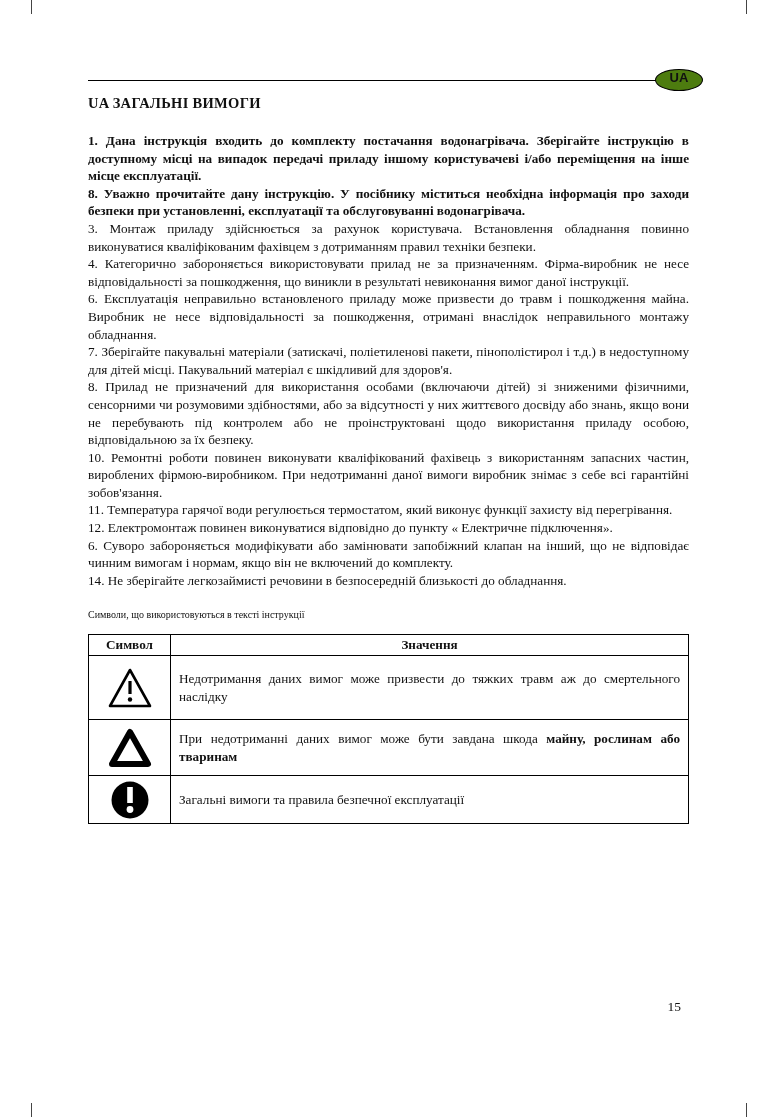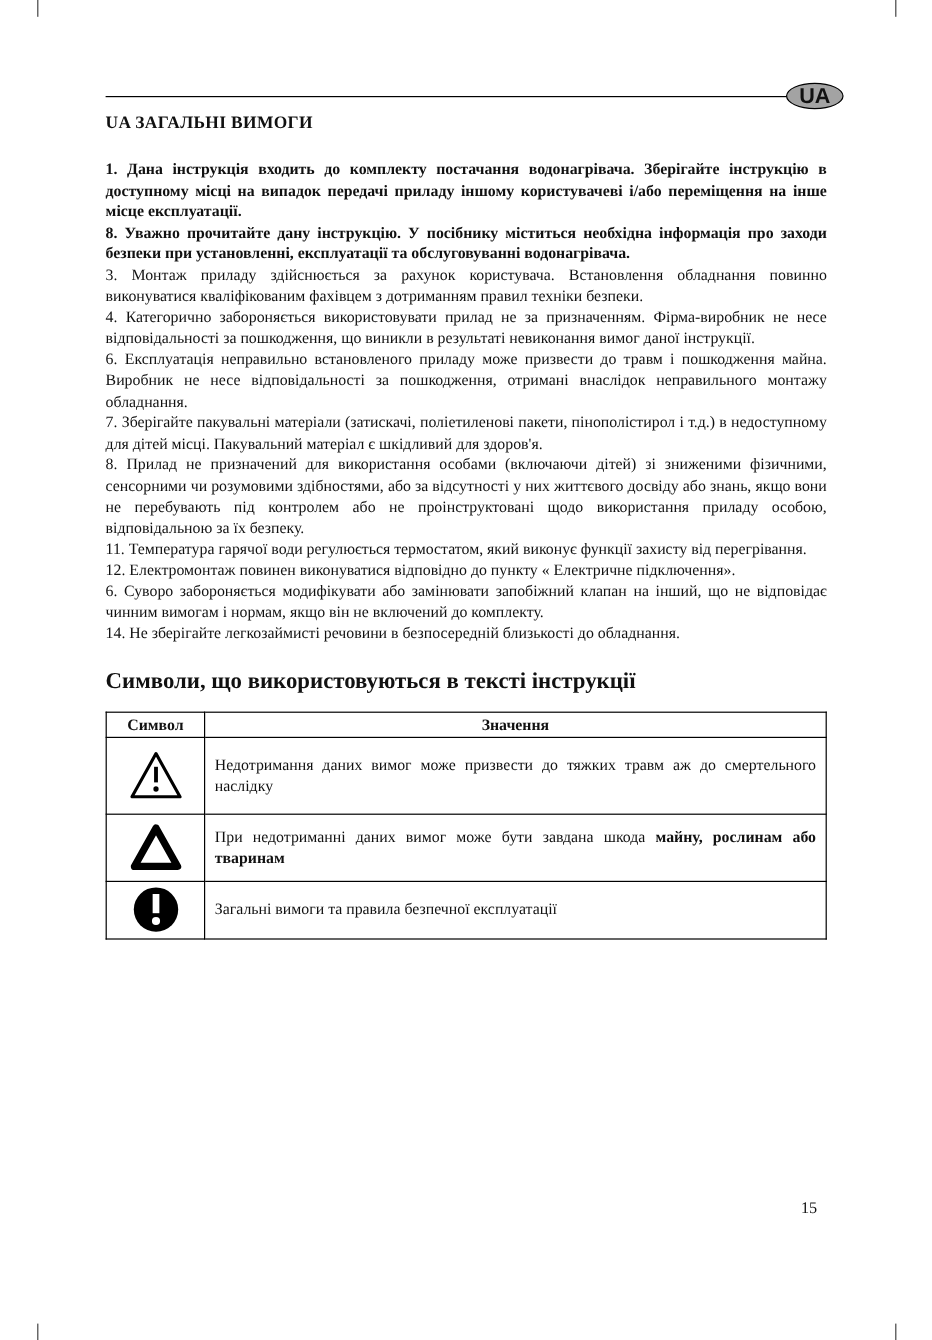--- a/index.html
+++ b/index.html
@@ -20,39 +20,39 @@
   }
   .header-rule {
     position: relative;
     border-top: 1.6px solid #000;
     margin-bottom: 14px;
   }
   .ua-badge {
     position: absolute;
     right: -14px; top: -12px;
     width: 48px; height: 22px;
-    background: #a3a3a3;
+    background: #4d7c0f;
     border: 1.5px solid #000;
     border-radius: 50%;
-    display: flex; align-items: center; justify-content: center;
-    font-weight: bold; font-size: 18px;
+    display: flex; justify-content: center;
+    font-weight: bold; font-size: 13px;
     font-family: "Liberation Sans", sans-serif;
   }
   .doc-title {
     font-size: 14.5px; font-weight: bold;
     margin: 13px 0 20px 0; letter-spacing: 0.3px;
   }
   .para {
     font-size: 13.2px; line-height: 17.6px;
     text-align: justify;
     margin: 0;
   }
   .para.bold { font-weight: bold; }
   .section-heading {
-    font-size: 19px; font-weight: bold;
+    font-size: 10px; font-weight: normal;
     margin: 20px 0 14px 0;
   }
   table.symbols {
     width: 100%;
     border-collapse: collapse;
     font-size: 13.2px;
   }
   table.symbols th, table.symbols td {
     border: 1.4px solid #000;
     padding: 3px 8px;
@@ -94,20 +94,21 @@
 
   <h1 class="doc-title">UA ЗАГАЛЬНІ ВИМОГИ</h1>
 
   <p class="para bold">1. Дана інструкція входить до комплекту постачання водонагрівача. Зберігайте інструкцію в доступному місці на випадок передачі приладу іншому користувачеві і/або переміщення на інше місце експлуатації.</p>
   <p class="para bold">8. Уважно прочитайте дану інструкцію. У посібнику міститься необхідна інформація про заходи безпеки при установленні, експлуатації та обслуговуванні водонагрівача.</p>
   <p class="para">3. Монтаж приладу здійснюється за рахунок користувача. Встановлення обладнання повинно виконуватися кваліфікованим фахівцем з дотриманням правил техніки безпеки.</p>
   <p class="para">4. Категорично забороняється використовувати прилад не за призначенням. Фірма-виробник не несе відповідальності за пошкодження, що виникли в результаті невиконання вимог даної інструкції.</p>
   <p class="para">6. Експлуатація неправильно встановленого приладу може призвести до травм і пошкодження майна. Виробник не несе відповідальності за пошкодження, отримані внаслідок неправильного монтажу обладнання.</p>
   <p class="para">7. Зберігайте пакувальні матеріали (затискачі, поліетиленові пакети, пінополістирол і т.д.) в недоступному для дітей місці. Пакувальний матеріал є шкідливий для здоров'я.</p>
   <p class="para">8. Прилад не призначений для використання особами (включаючи дітей) зі зниженими фізичними, сенсорними чи розумовими здібностями, або за відсутності у них життєвого досвіду або знань, якщо вони не перебувають під контролем або не проінструктовані щодо використання приладу особою, відповідальною за їх безпеку.</p>
+  <p class="para">10. Ремонтні роботи повинен виконувати кваліфікований фахівець з використанням запасних частин, вироблених фірмою-виробником. При недотриманні даної вимоги виробник знімає з себе всі гарантійні зобов'язання.</p>
   <p class="para">11. Температура гарячої води регулюється термостатом, який виконує функції захисту від перегрівання.</p>
   <p class="para">12. Електромонтаж повинен виконуватися відповідно до пункту « Електричне підключення».</p>
   <p class="para">6. Суворо забороняється модифікувати або замінювати запобіжний клапан на інший, що не відповідає чинним вимогам і нормам, якщо він не включений до комплекту.</p>
   <p class="para">14. Не зберігайте легкозаймисті речовини в безпосередній близькості до обладнання.</p>
 
   <h2 class="section-heading">Символи, що використовуються в тексті інструкції</h2>
 
   <table class="symbols">
     <thead>
       <tr>

